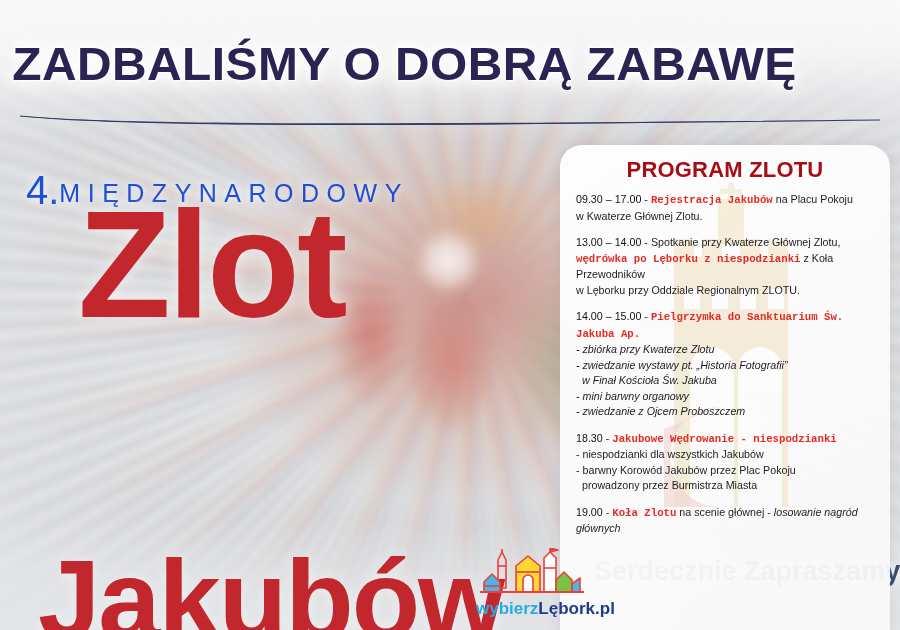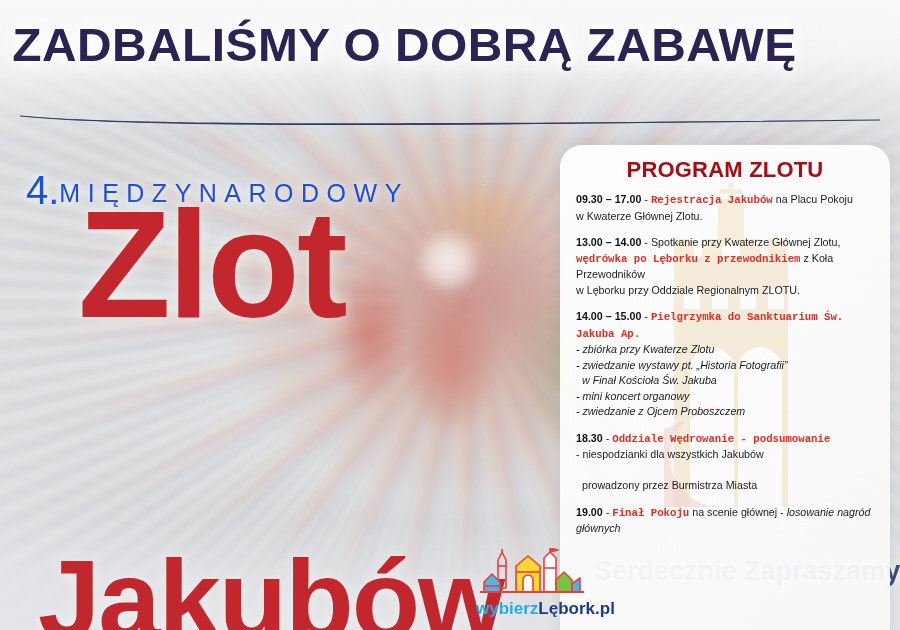--- a/index.html
+++ b/index.html
@@ -60,22 +60,22 @@
     position:absolute;left:0;top:0;width:900px;height:140px;
     background:linear-gradient(180deg, rgba(250,250,251,.97) 0%, rgba(248,248,249,.88) 38%, rgba(240,240,242,.45) 72%, rgba(235,235,238,0) 100%);
   }
   .bg-botfade{
     position:absolute;left:0;bottom:0;width:900px;height:110px;
     background:linear-gradient(0deg, rgba(228,229,232,.92) 0%, rgba(230,231,234,.55) 50%, rgba(232,233,236,0) 100%);
   }
 
   
   .header{
-    position:absolute;left:0;top:6px;width:808px;height:66px;
-    display:flex;align-items:flex-end;justify-content:center;
+    position:absolute;left:0;top:36px;width:808px;height:66px;
+    display:flex;align-items:flex-start;justify-content:center;
     z-index:6;
   }
   .header-title{
     font-family:"Liberation Sans", sans-serif;
     font-weight:bold;
     font-size:47px;
     letter-spacing:.4px;
     color:#2d2352;
     white-space:nowrap;
     transform:scaleX(1.02);
@@ -133,21 +133,21 @@
   .panel-inner{position:relative;z-index:2;padding:12px 16px 0 16px;}
   .panel-title{
     text-align:center;
     font-size:22px;font-weight:bold;
     color:#a60d14;
     letter-spacing:.2px;
     margin:0 0 9px 0;
     text-shadow:0 1px 0 rgba(255,255,255,.6);
   }
   .entry{margin:0 0 11px 0;font-size:10.7px;line-height:1.45;color:#1d1d1d;}
-  .entry .t{font-weight:bold;color:#111;}
+  .entry .t{font-weight:normal;color:#111;}
   .entry .hl{font-weight:bold;color:#e22b22;font-family:Liberation Mono, monospace;}
   .entry .it{font-style:italic;}
   .entry .sub{font-style:italic;}
 
   .invite{
     position:absolute;left:594px;top:556px;
     font-size:27px;font-weight:bold;color:#3b4a77;white-space:nowrap;
     z-index:6;
     text-shadow:0 0 9px rgba(255,255,255,.95), 0 0 16px rgba(255,255,255,.7);
   }
@@ -257,43 +257,43 @@
 
       <div class="panel-title">PROGRAM ZLOTU</div>
 
       <div class="entry">
         <span class="t">09.30 – 17.00</span><span> - </span><span class="hl">Rejestracja Jakubów</span><span> na Placu Pokoju</span><br>
         <span>w Kwaterze Głównej Zlotu.</span>
       </div>
 
       <div class="entry">
         <span class="t">13.00 – 14.00</span><span> - </span><span>Spotkanie przy Kwaterze Głównej Zlotu,</span><br>
-        <span class="hl">wędrówka po Lęborku z przewodnikiem</span><span> z Koła Przewodników</span><br>
+        <span class="hl">wędrówka po Lęborku z niespodzianki</span><span> z Koła Przewodników</span><br>
         <span>w Lęborku przy Oddziale Regionalnym ZLOTU.</span>
       </div>
 
       <div class="entry">
         <span class="t">14.00 – 15.00</span><span> - </span><span class="hl">Pielgrzymka do Sanktuarium Św. Jakuba Ap.</span><br>
         <span class="sub">- zbiórka przy Kwaterze Zlotu</span><br>
         <span class="sub">- zwiedzanie wystawy pt. „Historia Fotografii”</span><br>
         <span class="sub" style="white-space:pre">  w Finał Kościoła Św. Jakuba</span><br>
-        <span class="sub">- mini koncert organowy</span><br>
+        <span class="sub">- mini barwny organowy</span><br>
         <span class="sub">- zwiedzanie z Ojcem Proboszczem</span>
       </div>
 
 
       <div class="entry">
-        <span class="t">18.30</span><span> - </span><span class="hl">Oddziale Wędrowanie - podsumowanie</span><br>
+        <span class="t">18.30</span><span> - </span><span class="hl">Jakubowe Wędrowanie - niespodzianki</span><br>
         <span>- niespodzianki dla wszystkich Jakubów</span><br>
-        <br>
+        <span>- barwny Korowód Jakubów przez Plac Pokoju</span><br>
         <span style="white-space:pre">  prowadzony przez Burmistrza Miasta</span>
       </div>
 
       <div class="entry">
-        <span class="t">19.00</span><span> - </span><span class="hl">Finał Pokoju</span><span> na scenie głównej - </span><span class="it">losowanie nagród głównych</span>
+        <span class="t">19.00</span><span> - </span><span class="hl">Koła Zlotu</span><span> na scenie głównej - </span><span class="it">losowanie nagród głównych</span>
       </div>
 
     </div>
   </div>
 
   <div class="invite">Serdecznie Zapraszamy!</div>
 
 </div>
 
 </body></html>

